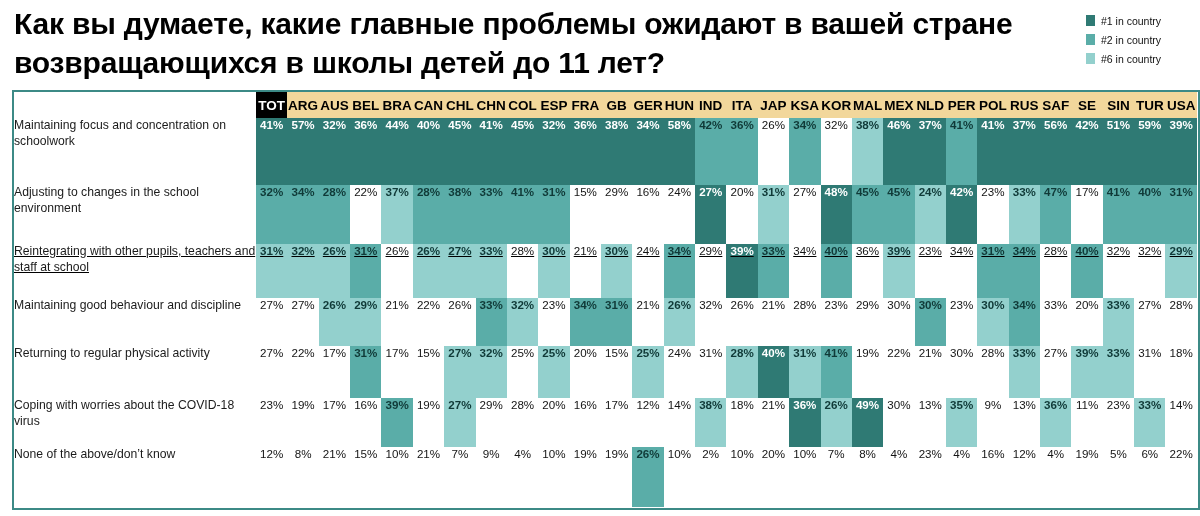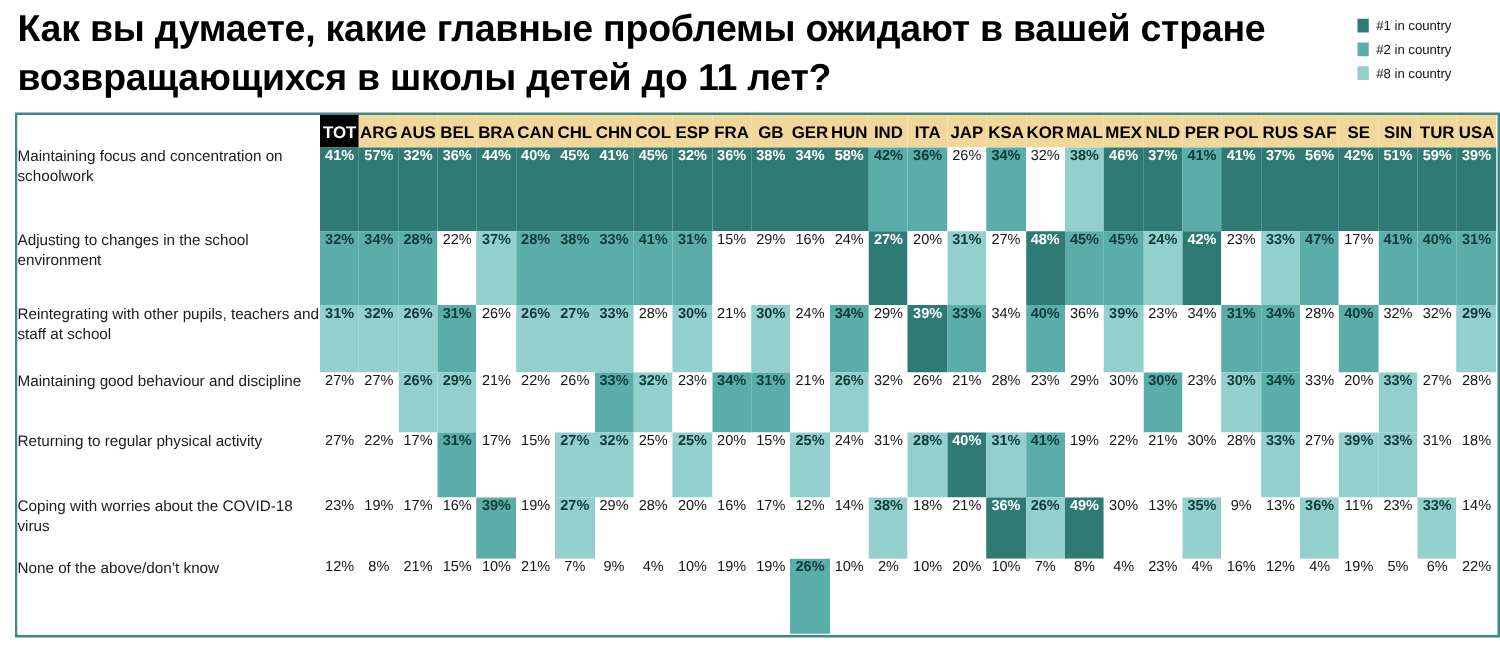--- a/index.html
+++ b/index.html
@@ -131,21 +131,21 @@
     <div class="legend-row">
       <span class="legend-sw" style="background:#2f7a74"></span>
       <span class="legend-txt">#1 in country</span>
     </div>
     <div class="legend-row">
       <span class="legend-sw" style="background:#5aada8"></span>
       <span class="legend-txt">#2  in country</span>
     </div>
     <div class="legend-row">
       <span class="legend-sw" style="background:#93d0cd"></span>
-      <span class="legend-txt">#8  in country</span>
+      <span class="legend-txt">#6  in country</span>
     </div>
   </div>
 
   <div class="table-frame">
     <table class="grid" id="grid">
       <colgroup id="cg">
           <col style="width: 242px;">
           <col style="width: 31.3667px;">
           <col style="width: 31.3667px;">
           <col style="width: 31.3667px;">
@@ -272,21 +272,21 @@
             <td class="val rank3 bold">24%</td>
             <td class="val rank1 bold">42%</td>
             <td class="val rank0">23%</td>
             <td class="val rank3 bold">33%</td>
             <td class="val rank2 bold">47%</td>
             <td class="val rank0">17%</td>
             <td class="val rank2 bold">41%</td>
             <td class="val rank2 bold">40%</td>
             <td class="val rank2 bold">31%</td>
           </tr>
-          <tr style="height: 54px;">
+          <tr style="height: 54px; text-decoration: underline;">
             <td class="lbl">Reintegrating with other pupils, teachers and staff at school</td>
             <td class="val rank3 bold">31%</td>
             <td class="val rank3 bold">32%</td>
             <td class="val rank3 bold">26%</td>
             <td class="val rank2 bold">31%</td>
             <td class="val rank0">26%</td>
             <td class="val rank3 bold">26%</td>
             <td class="val rank3 bold">27%</td>
             <td class="val rank3 bold">33%</td>
             <td class="val rank0">28%</td>

